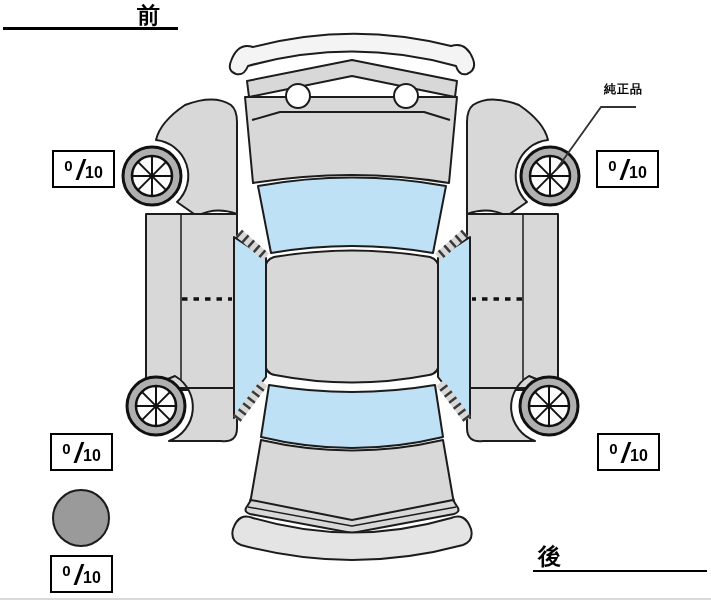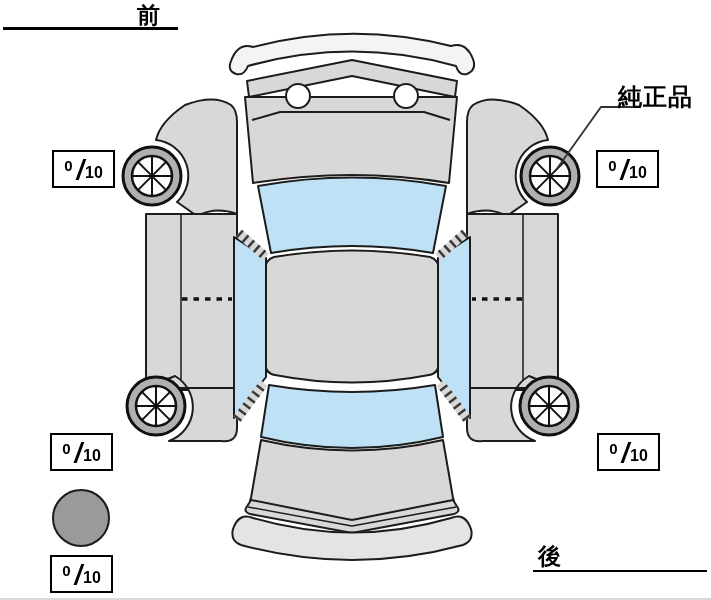--- a/index.html
+++ b/index.html
@@ -5,21 +5,21 @@
   html,body{margin:0;padding:0;background:#fff;}
   #stage{
     position:relative;width:711px;height:600px;background:#ffffff;
     font-family:"Liberation Sans","DejaVu Sans",sans-serif;
     overflow:hidden;border-bottom:2px solid #d9d9d9;box-sizing:border-box;
   }
   #car-svg{position:absolute;left:0;top:0;}
   .jp-label{position:absolute;color:#000;white-space:nowrap;}
   #front-label{left:137px;top:0px;font-size:23px;font-weight:600;}
   #rear-label{left:538px;top:541px;font-size:23px;font-weight:600;}
-  #genuine-label{left:618px;top:81px;font-size:24px;font-weight:bold;letter-spacing:1px;}
+  #genuine-label{left:604px;top:81px;font-size:12px;font-weight:bold;letter-spacing:1px;}
   .rule{position:absolute;background:#000;}
   #front-underline{left:3px;top:27px;width:175px;height:3px;}
   #rear-underline{left:533px;top:570px;width:174px;height:2px;}
   .score-box{
     position:absolute;width:63px;height:38px;background:#fff;
     border:2px solid #000;box-sizing:border-box;
     display:flex;align-items:center;justify-content:center;color:#000;
   }
   .sb-num{font-size:15px;font-weight:bold;margin-top:-8px;margin-right:4px;}
   .sb-slash{font-size:27px;font-weight:bold;font-style:italic;margin-top:2px;}

